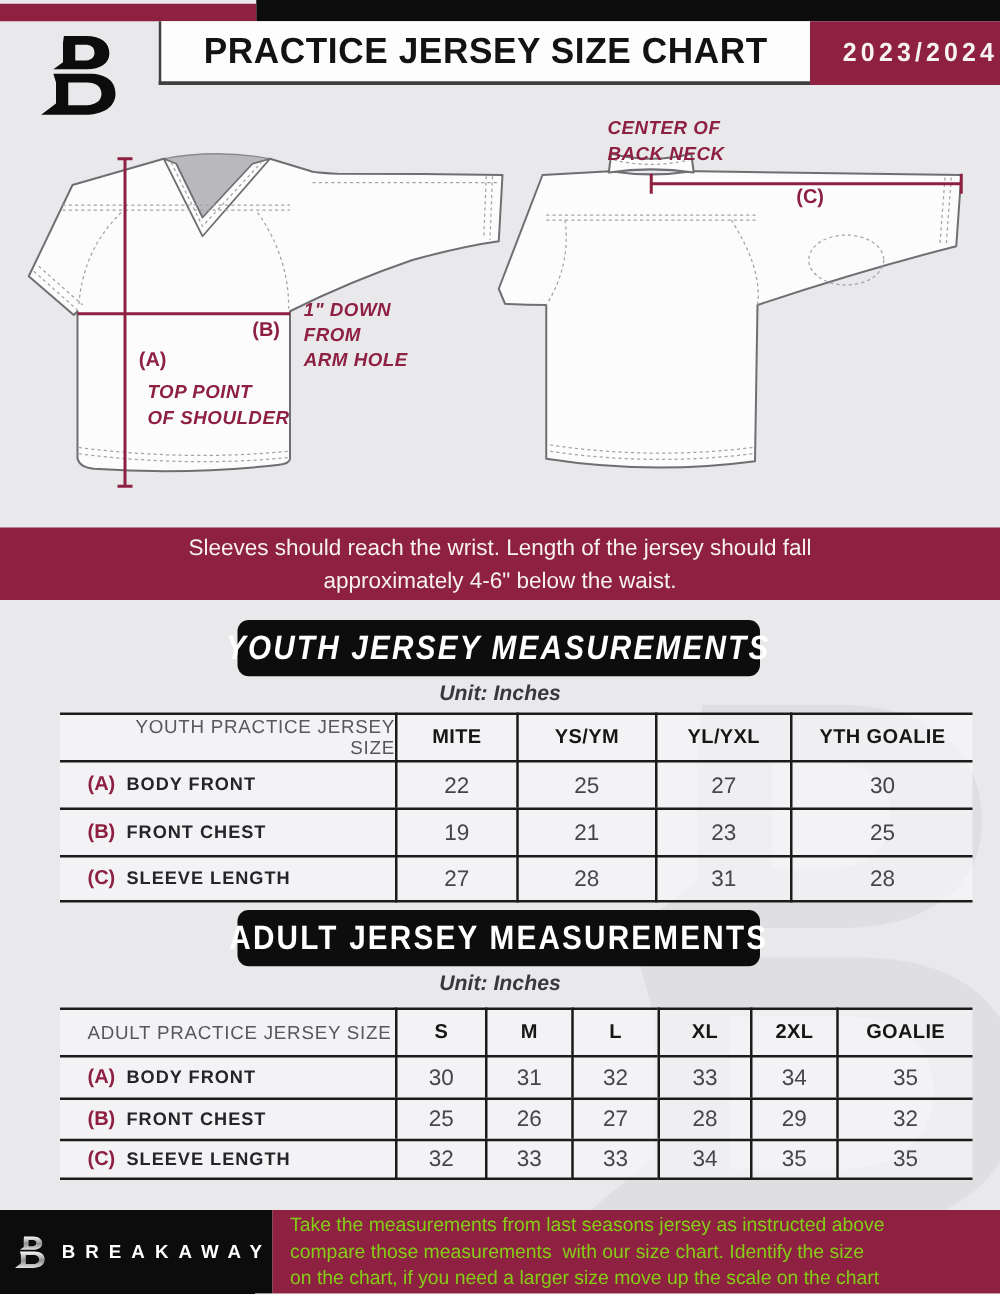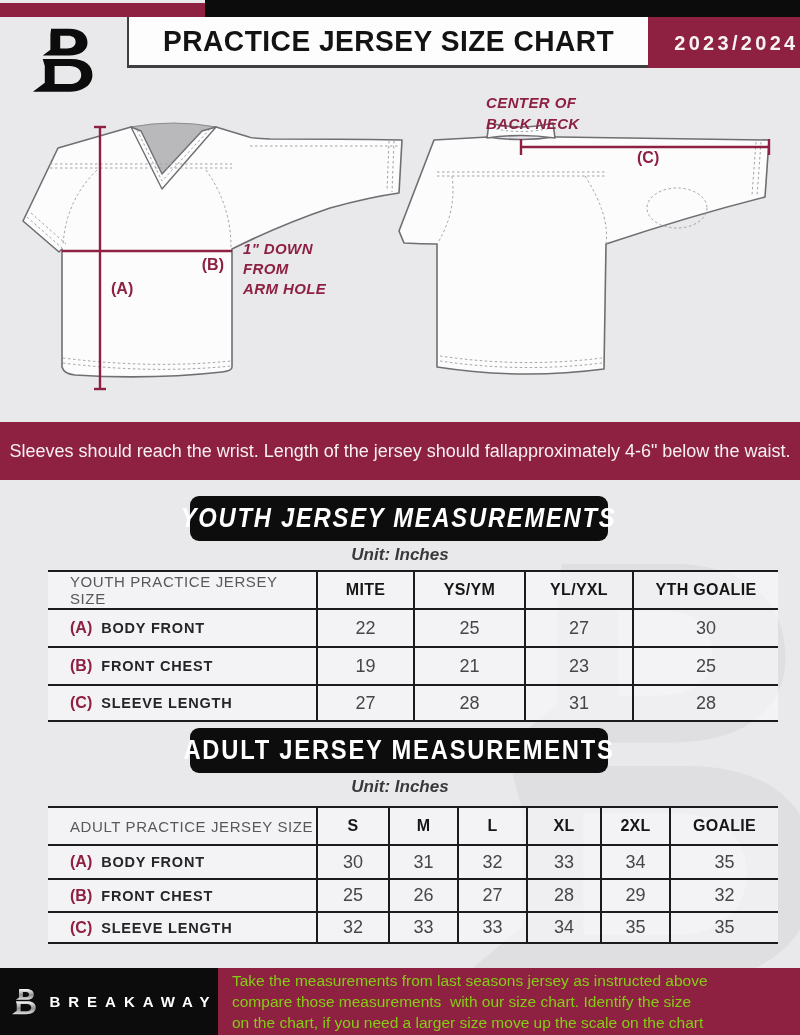--- a/index.html
+++ b/index.html
@@ -30,21 +30,21 @@
   .dcap{font-style:italic;font-weight:600;font-size:15px;line-height:21px;letter-spacing:.4px;}
   .lbl-a{left:111px;top:280px;}
   .lbl-a-cap{left:118px;top:303px;}
   .lbl-b{left:178px;top:256px;width:46px;text-align:right;}
   .lbl-b-cap{left:243px;top:239px;line-height:20px;}
   .lbl-c{left:637px;top:149px;}
   .lbl-c-cap{left:486px;top:92px;}
 
   
   .notice{position:absolute;left:0;top:422px;width:800px;height:58px;background:#8e2042;z-index:1;
-          display:flex;flex-direction:row;align-items:center;justify-content:center;}
+          display:flex;flex-direction:column;align-items:center;justify-content:center;}
   .notice div{color:#f6f0f1;font-size:18px;line-height:26px;white-space:pre;}
 
   
   .pill{position:absolute;left:190px;width:418px;height:45px;background:#0d0d0d;border-radius:9px;
         display:flex;align-items:center;justify-content:center;z-index:1;}
   .pill span{color:#fff;font-size:27px;font-weight:800;letter-spacing:2px;display:inline-block;
              transform:scaleX(.88);white-space:nowrap;}
   .pill-youth{top:496px;font-style:italic;}
   .pill-adult{top:728px;}
   .unit{position:absolute;left:0;width:800px;text-align:center;font-style:italic;font-weight:700;
@@ -55,21 +55,21 @@
   
   .sizetable{position:absolute;left:48px;width:730px;display:grid;z-index:1;}
   .t-youth{top:570px;grid-template-columns:268px 97px 111px 108px 146px;
            grid-template-rows:38px 38px 38px 38px;}
   .t-adult{top:806px;grid-template-columns:268px 72px 69px 69px 74px 69px 109px;
            grid-template-rows:38px 34px 33px 33px;}
   .t-cell{border-top:2px solid #1b1b1b;box-sizing:border-box;background:rgba(252,252,253,.55);
           display:flex;align-items:center;justify-content:center;}
   .t-sep{border-left:2px solid #1b1b1b;}
   .t-last{border-bottom:2px solid #1b1b1b;}
-  .t-label{justify-content:flex-start;padding-left:22px;}
+  .t-label{justify-content:flex-start;padding-left:22px;text-align:right;}
   .t-tophead{font-size:15px;color:#58585b;letter-spacing:.6px;}
   .t-colhead{font-size:16px;font-weight:700;color:#161616;letter-spacing:.3px;}
   .t-key{color:#8e2042;font-weight:800;font-size:16px;margin-right:9px;}
   .t-rowname{font-size:14.5px;font-weight:700;color:#252527;letter-spacing:.8px;}
   .t-num{font-size:18px;color:#46464a;}
 
   
   .footer{position:absolute;left:0;top:968px;width:800px;height:67px;display:flex;z-index:2;}
   .footer-black{width:218px;height:100%;background:#0c0c0c;display:flex;align-items:center;
                 justify-content:center;gap:11px;box-sizing:border-box;padding-left:10px;}
@@ -162,20 +162,24 @@
       <path d="M94,127 L106,127"></path>
         <path d="M94,389 L106,389"></path>
       <path d="M62,251 L232,251"></path>
       <path d="M521,147 L769,147"></path>
       <path d="M521,139 L521,155"></path>
         <path d="M769,139 L769,155"></path>
     </g>
   </svg>
 
   <div class="dlabel dkey lbl-a">(A)</div>
+  <div class="dlabel dcap lbl-a-cap">
+    <div>TOP POINT</div>
+    <div>OF SHOULDER</div>
+  </div>
   <div class="dlabel dkey lbl-b">(B)</div>
   <div class="dlabel dcap lbl-b-cap">
     <div>1" DOWN</div>
     <div>FROM</div>
     <div>ARM HOLE</div>
   </div>
   <div class="dlabel dkey lbl-c">(C)</div>
   <div class="dlabel dcap lbl-c-cap">
     <div>CENTER OF</div>
     <div>BACK NECK</div>

